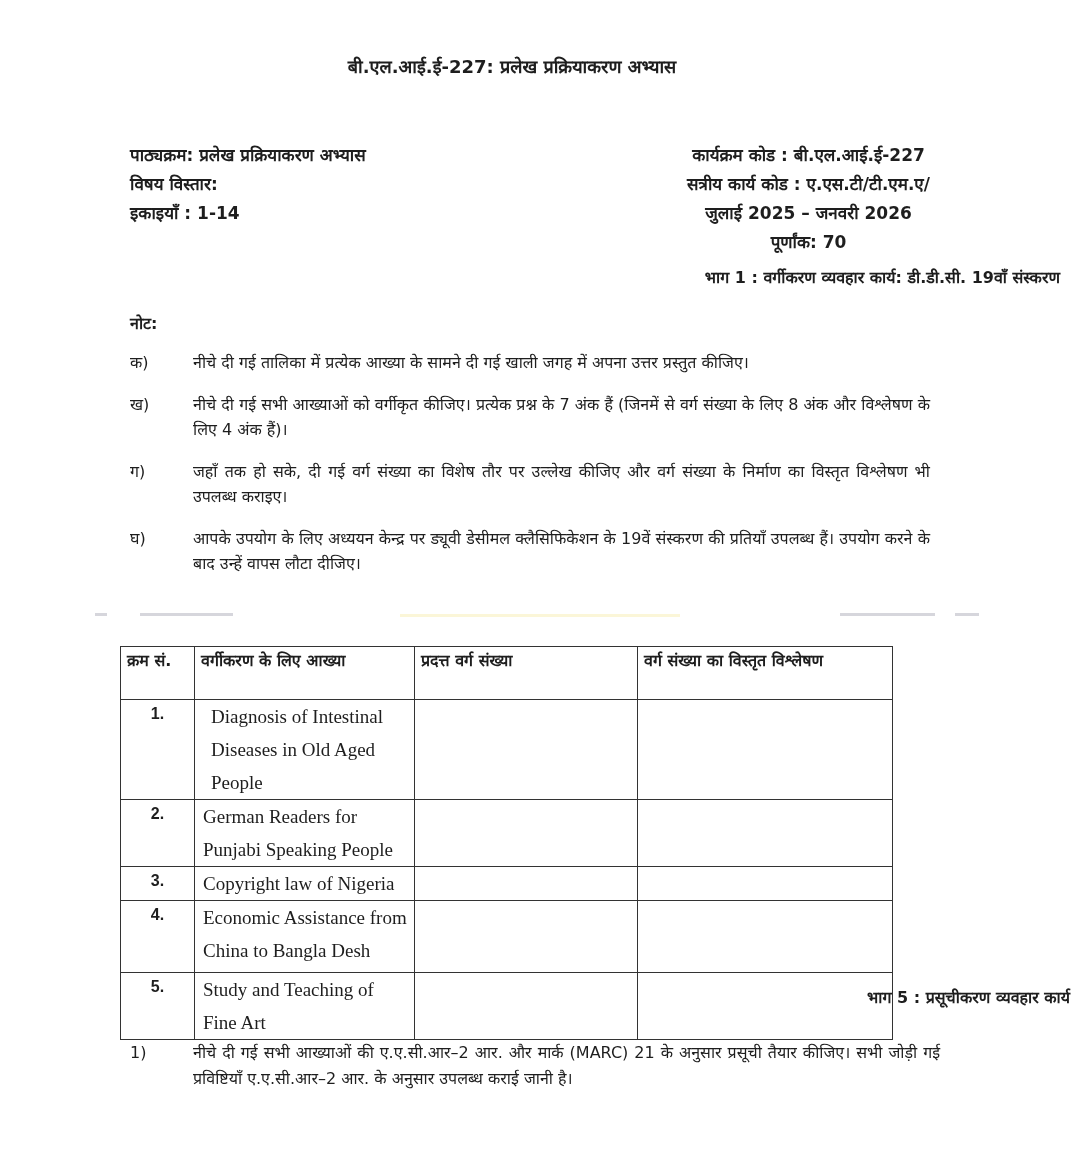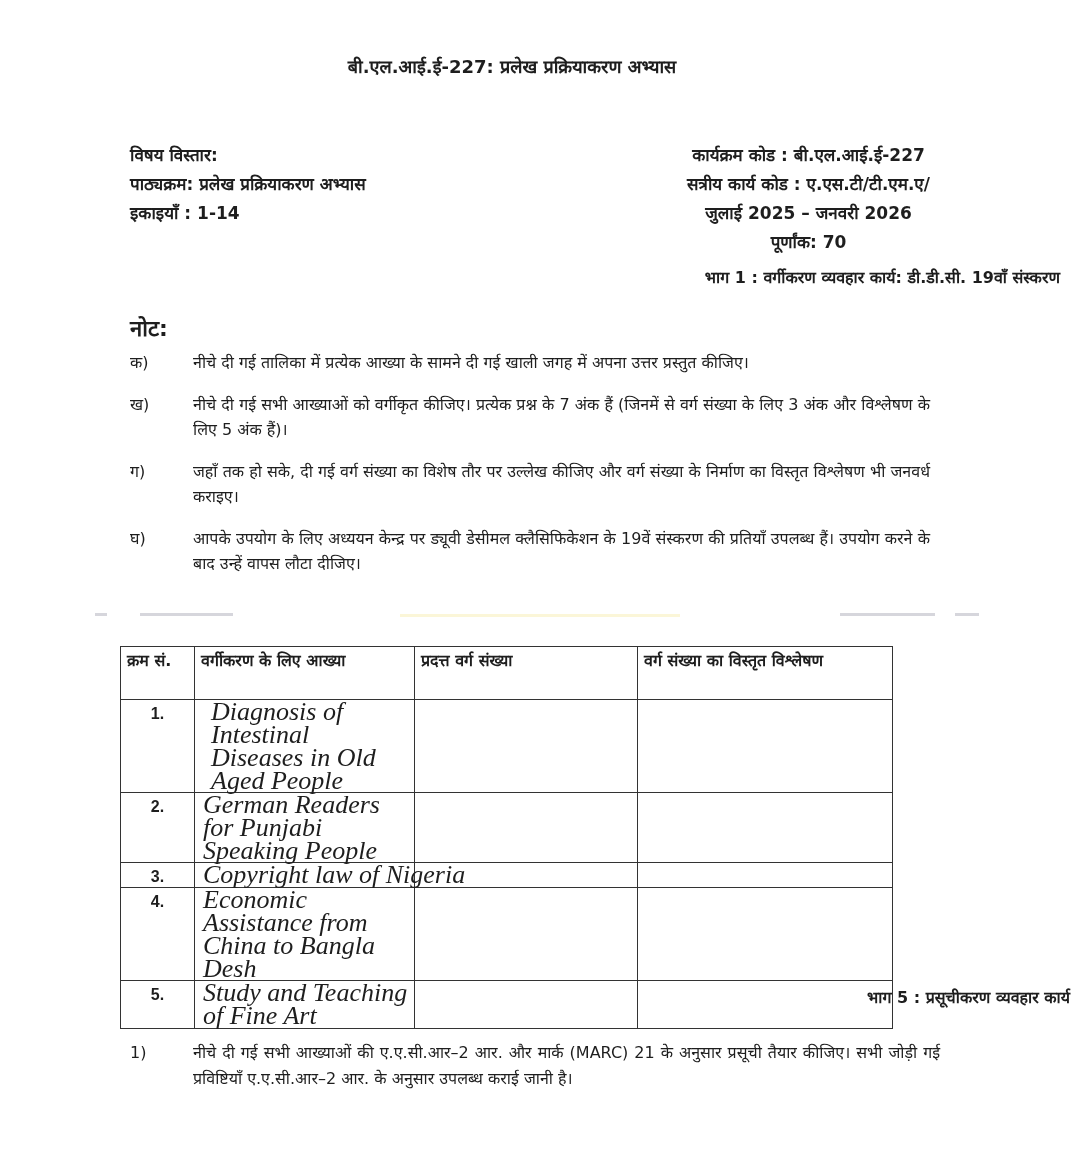--- a/index.html
+++ b/index.html
@@ -50,21 +50,21 @@
     font-weight: bold;
     font-size: 16px;
   }
   #part1-heading { top: 266px; }
   #part2-heading { top: 986px; left: 10px; }
   .note-label {
     position: absolute;
     top: 312px;
     left: 130px;
     font-weight: bold;
-    font-size: 22px;
+    font-size: 16px;
   }
   .notes {
     position: absolute;
     top: 350px;
     left: 130px;
     width: 800px;
   }
   .note-item {
     display: flex;
     font-size: 16px;
@@ -117,24 +117,23 @@
   }
   table.q-table td.num {
     text-align: center;
     font-family: "Liberation Sans", sans-serif;
     font-weight: bold;
     font-size: 16px;
     padding-top: 5px;
   }
   table.q-table td.topic {
     font-family: "Liberation Serif", serif;
-    font-size: 26px;
-    line-height: 23px;
+    font-size: 19px;
+    line-height: 33px;
     padding-left: 8px;
-    font-style: italic;
   }
   .col1 { width: 74px; }
   .col2 { width: 220px; }
   .col3 { width: 223px; }
   .col4 { width: 255px; }
   .part2-item {
     position: absolute;
     top: 1040px;
     left: 130px;
     width: 810px;
@@ -144,22 +143,22 @@
   }
 </style>
 </head>
 <body>
 
 <div class="title-block">
   <div>बी.एल.आई.ई-227: प्रलेख प्रक्रियाकरण अभ्यास</div>
 </div>
 
 <div class="meta-left">
+  <div>पाठ्यक्रम: प्रलेख प्रक्रियाकरण अभ्यास</div>
   <div>विषय विस्तार:</div>
-  <div>पाठ्यक्रम: प्रलेख प्रक्रियाकरण अभ्यास</div>
   <div>इकाइयाँ : 1-14</div>
 </div>
 
 <div class="meta-right">
   <div>कार्यक्रम कोड : बी.एल.आई.ई-227</div>
   <div>सत्रीय कार्य कोड : ए.एस.टी/टी.एम.ए/</div>
   <div>जुलाई 2025 – जनवरी 2026</div>
   <div>पूर्णांक: 70</div>
 </div>
 
@@ -167,25 +166,25 @@
 
 <div class="note-label">नोट:</div>
 
 <div class="notes">
   <div class="note-item">
     <span class="note-marker">क)</span>
     <span class="note-text">नीचे दी गई तालिका में प्रत्येक आख्या के सामने दी गई खाली जगह में अपना उत्तर प्रस्तुत कीजिए।</span>
   </div>
   <div class="note-item">
     <span class="note-marker">ख)</span>
-    <span class="note-text">नीचे दी गई सभी आख्याओं को वर्गीकृत कीजिए। प्रत्येक प्रश्न के 7 अंक हैं (जिनमें से वर्ग संख्या के लिए 3 अंक और विश्लेषण के लिए 5 अंक हैं)।</span>
+    <span class="note-text">नीचे दी गई सभी आख्याओं को वर्गीकृत कीजिए। प्रत्येक प्रश्न के 7 अंक हैं (जिनमें से वर्ग संख्या के लिए 8 अंक और विश्लेषण के लिए 4 अंक हैं)।</span>
   </div>
   <div class="note-item">
     <span class="note-marker">ग)</span>
-    <span class="note-text">जहाँ तक हो सके, दी गई वर्ग संख्या का विशेष तौर पर उल्लेख कीजिए और वर्ग संख्या के निर्माण का विस्तृत विश्लेषण भी जनवर्ध कराइए।</span>
+    <span class="note-text">जहाँ तक हो सके, दी गई वर्ग संख्या का विशेष तौर पर उल्लेख कीजिए और वर्ग संख्या के निर्माण का विस्तृत विश्लेषण भी उपलब्ध कराइए।</span>
   </div>
   <div class="note-item">
     <span class="note-marker">घ)</span>
     <span class="note-text">आपके उपयोग के लिए अध्ययन केन्द्र पर ड्यूवी डेसीमल क्लैसिफिकेशन के 19वें संस्करण की प्रतियाँ उपलब्ध हैं। उपयोग करने के बाद उन्हें वापस लौटा दीजिए।</span>
   </div>
 </div>
 
 <div class="scan-line" style="left:95px;width:12px;"></div>
 <div class="scan-line" style="left:140px;width:93px;"></div>
 <div class="scan-highlight"></div>

